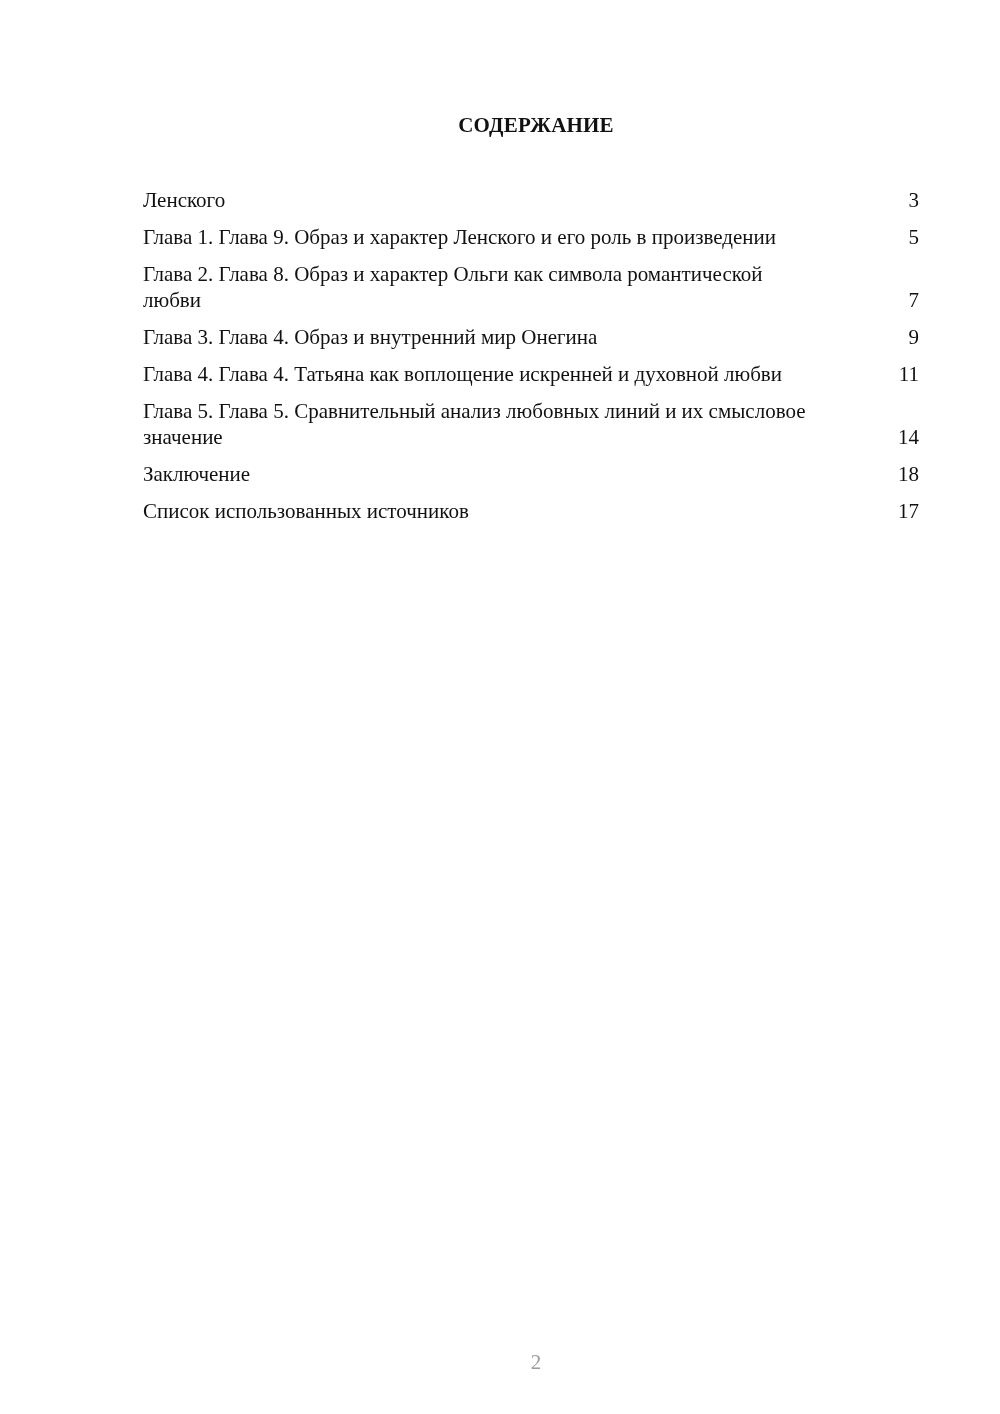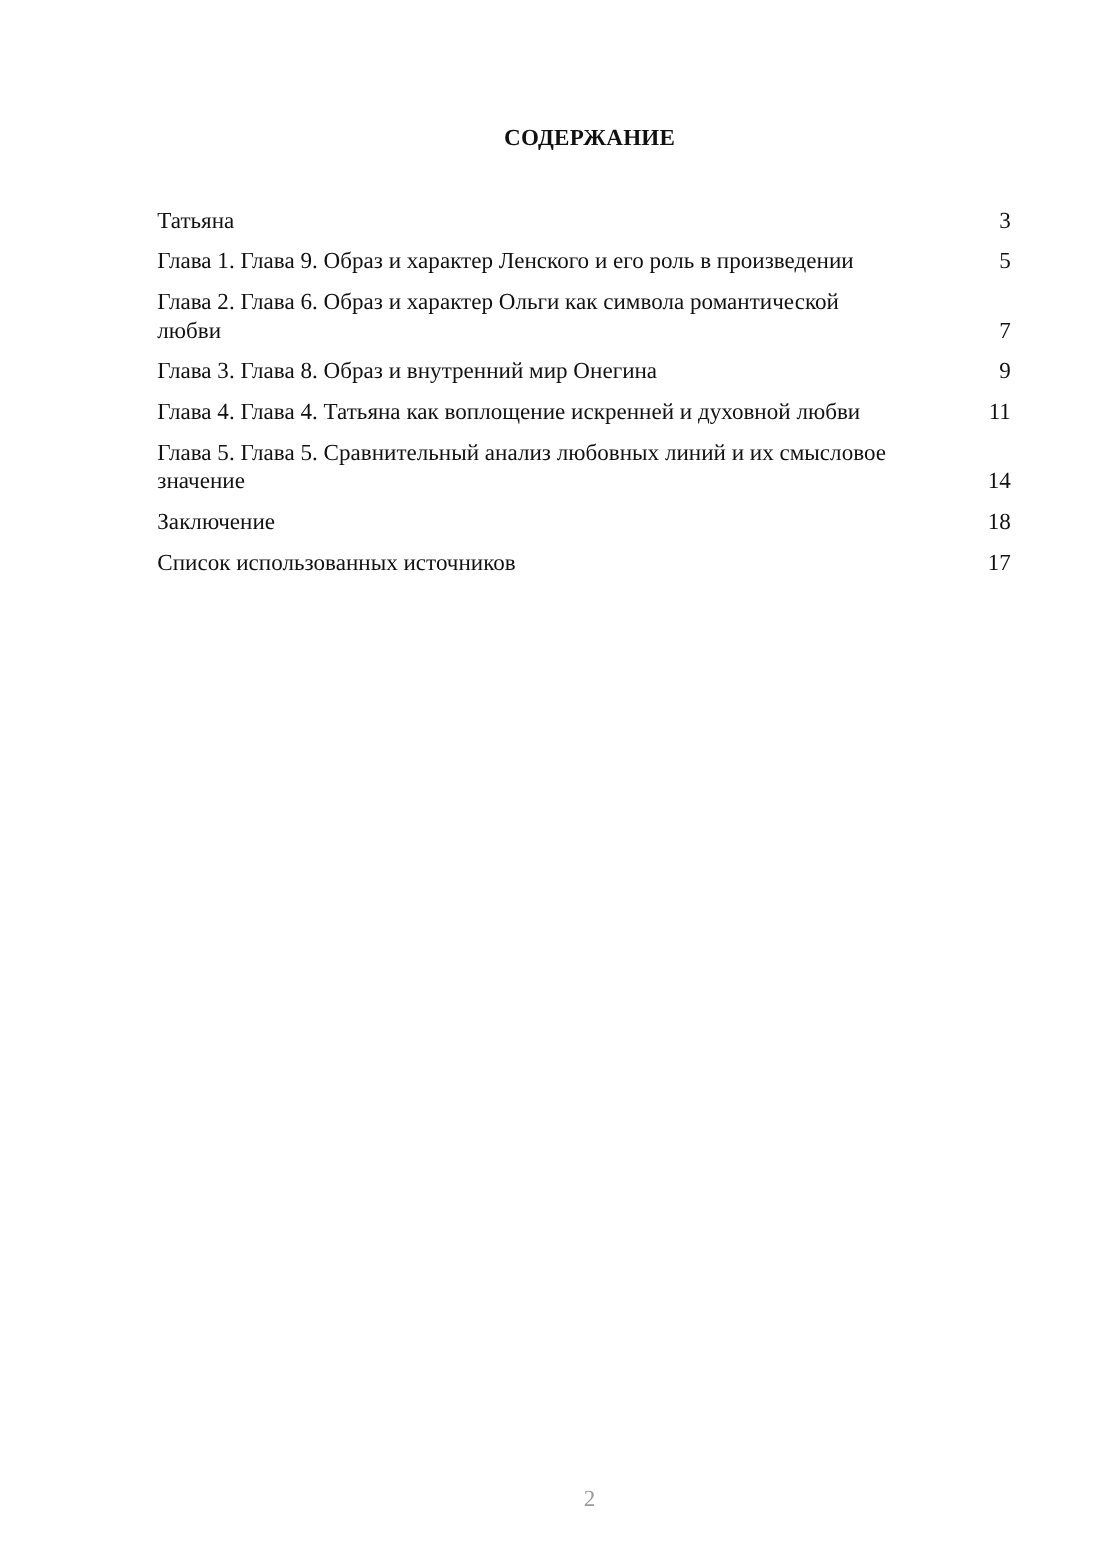--- a/index.html
+++ b/index.html
@@ -66,33 +66,33 @@
     }
   </style>
 </head>
 <body>
 
 <div class="page">
   <div class="toc-title">СОДЕРЖАНИЕ</div>
 
   <div class="toc">
     <div class="toc-entry">
-      <span class="label">Татьяна</span>
+      <span class="label">Ленского</span>
       <span class="page-num">3</span>
     </div>
     <div class="toc-entry">
       <span class="label">Глава 1. Глава 9. Образ и характер Ленского и его роль в произведении</span>
       <span class="page-num">5</span>
     </div>
     <div class="toc-entry">
-      <span class="label">Глава 2. Глава 6. Образ и характер Ольги как символа романтической любви</span>
+      <span class="label">Глава 2. Глава 8. Образ и характер Ольги как символа романтической любви</span>
       <span class="page-num">7</span>
     </div>
     <div class="toc-entry">
-      <span class="label">Глава 3. Глава 8. Образ и внутренний мир Онегина</span>
+      <span class="label">Глава 3. Глава 4. Образ и внутренний мир Онегина</span>
       <span class="page-num">9</span>
     </div>
     <div class="toc-entry">
       <span class="label">Глава 4. Глава 4. Татьяна как воплощение искренней и духовной любви</span>
       <span class="page-num">11</span>
     </div>
     <div class="toc-entry">
       <span class="label">Глава 5. Глава 5. Сравнительный анализ любовных линий и их смысловое значение</span>
       <span class="page-num">14</span>
     </div>

